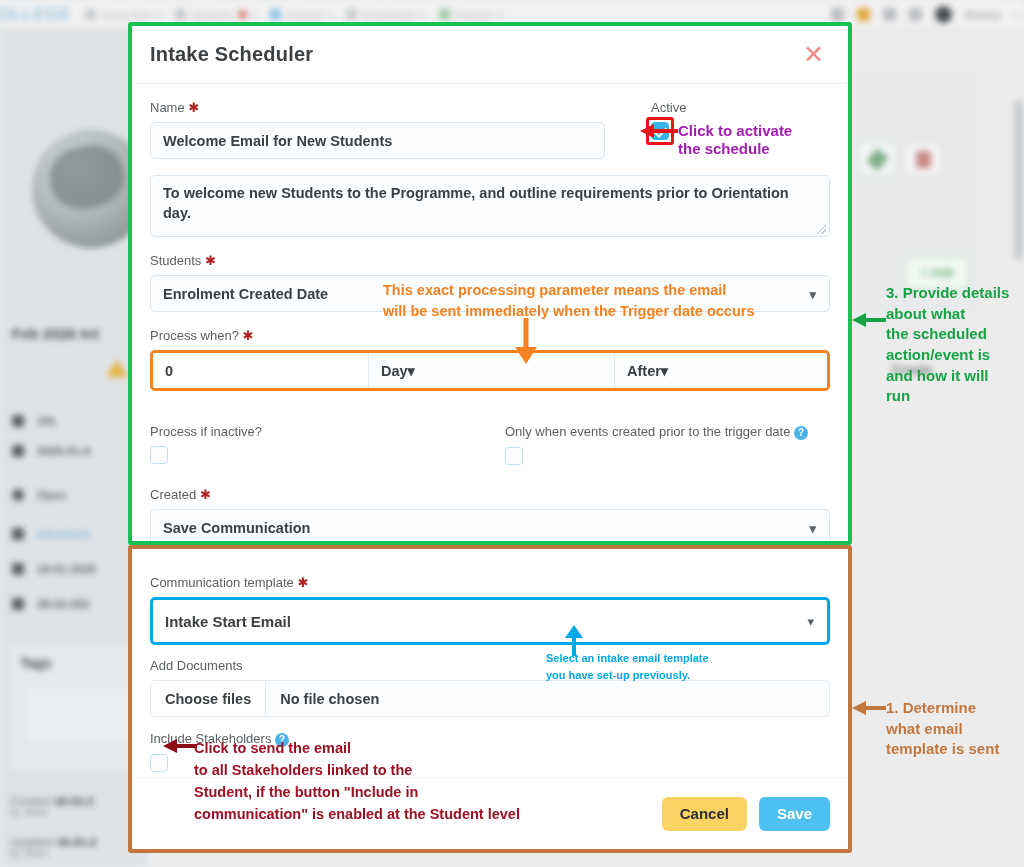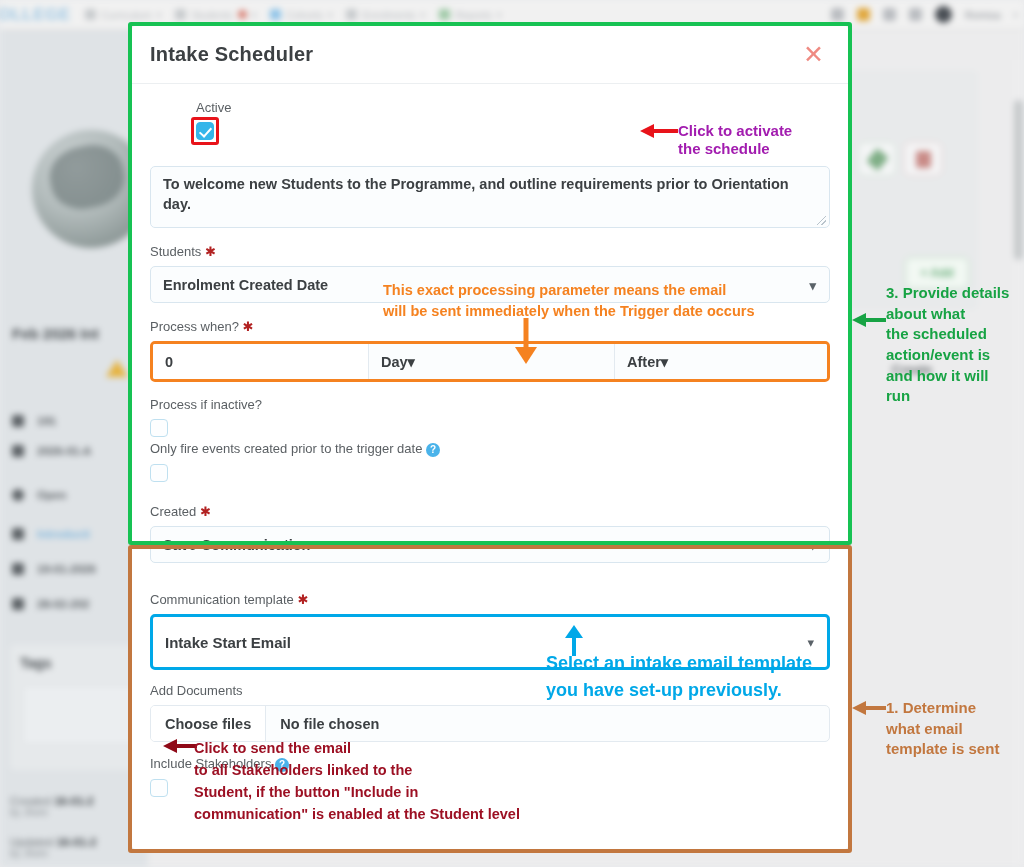--- a/index.html
+++ b/index.html
@@ -120,21 +120,21 @@
 
   .help-ico { display:inline-block; width:14px; height:14px; border-radius:50%;
      background:#4ab3ea; color:#fff; font-size:10px; font-weight:bold; text-align:center; line-height:14px; }
 
   .file-row { display:flex; height:37px; border:1px solid #e3eaf0; border-radius:5px; background:#fbfdfe; overflow:hidden; }
   .file-btn { padding:0 14px; display:flex; align-items:center; font-size:14.5px; font-weight:bold; color:#3c4043;
       border-right:1px solid #e3eaf0; background:#ffffff; }
   .file-name { padding:0 14px; display:flex; align-items:center; font-size:14.5px; font-weight:bold; color:#3c4043; }
 
   
-  #comm-template-select { border:3px solid #00a8e8; border-radius:5px; height:56px; background:#fff; }
+  #comm-template-select { border:3px solid #00a8e8; border-radius:5px; height:48px; background:#fff; }
   #comm-template-select .inner { height:100%; display:flex; align-items:center; padding:0 12px; font-size:15px; font-weight:bold; color:#3c4043; }
 
   .modal-footer { position:absolute; left:0; right:0; bottom:0; height:72px; border-top:1px solid #f0f2f4;
      display:flex; align-items:center; justify-content:flex-end; gap:12px; padding-right:18px; background:#fff; }
   .btn { border:none; border-radius:6px; height:34px; padding:0 18px; font-size:15px; font-weight:bold;
      font-family:"Liberation Sans", sans-serif; cursor:pointer; }
   .btn-cancel { background:#fdd264; color:#2b2f33; }
   .btn-save { background:#4ec0f2; color:#ffffff; }
 
   
@@ -259,20 +259,24 @@
 <div id="modal">
 
   <div class="modal-header">
     <div class="modal-title">Intake Scheduler</div>
     <div class="close-x">✕</div>
   </div>
 
   <div class="modal-body">
 
     <div style="display:flex;">
+      <div style="width:455px;">
+        <label class="fld-label"><span>Name</span> <span class="req">✱</span></label>
+        <div class="inp">Welcome Email for New Students</div>
+      </div>
       <div style="margin-left:46px; position:relative;">
         <label class="fld-label">Active</label>
         <div style="position:relative; width:28px; height:28px; margin-top:2px;">
           <span class="cb checked"></span>
           <span class="cb-outline-red"></span>
         </div>
       </div>
     </div>
 
     <div style="margin-top:16px;">
@@ -298,27 +302,27 @@
           <span>Day</span>
           <span class="chev">▾</span>
         </div>
         <div class="cell c3">
           <span>After</span>
           <span class="chev">▾</span>
         </div>
       </div>
     </div>
 
-    <div style="margin-top:15px; display:flex;flex-direction:column;">
+    <div style="margin-top:33px; display:flex;">
       <div style="width:355px;">
         <label class="fld-label">Process if inactive?</label>
         <span class="cb"></span>
       </div>
       <div>
-        <label class="fld-label"><span>Only fire events created prior to the trigger date</span> <span class="help-ico">?</span></label>
+        <label class="fld-label"><span>Only when events created prior to the trigger date</span> <span class="help-ico">?</span></label>
         <span class="cb"></span>
       </div>
     </div>
 
     <div style="margin-top:18px;">
       <label class="fld-label"><span>Created</span> <span class="req">✱</span></label>
       <div class="inp sel">
         <span>Save Communication</span>
         <span class="chev">▾</span>
       </div>
@@ -342,20 +346,24 @@
       </div>
     </div>
 
     <div style="margin-top:14px;">
       <label class="fld-label"><span>Include Stakeholders</span> <span class="help-ico">?</span></label>
       <span class="cb"></span>
     </div>
 
   </div>
 
+  <div class="modal-footer">
+    <button class="btn btn-cancel">Cancel</button>
+    <button class="btn btn-save">Save</button>
+  </div>
 </div>
 
 <div id="green-box" class="ann-box"></div>
 <div id="orange-box" class="ann-box"></div>
 
 <svg class="ann" style="left:640px; top:120px;" width="40" height="22">
   <line x1="38" y1="11" x2="12" y2="11" stroke="#e8131a" stroke-width="4"></line>
   <polygon points="0,11 14,4 14,18" fill="#e8131a"></polygon>
 </svg>
 <div class="note red" style="left:678px; top:122px; font-size:15px;">Click to activate
@@ -365,21 +373,21 @@
 will be sent immediately when the Trigger date occurs</div>
 <svg class="ann" style="left:512px; top:318px;" width="28" height="48">
   <line x1="14" y1="0" x2="14" y2="32" stroke="#f58220" stroke-width="5"></line>
   <polygon points="14,46 3,29 25,29" fill="#f58220"></polygon>
 </svg>
 
 <svg class="ann" style="left:562px; top:625px;" width="24" height="32">
   <line x1="12" y1="31" x2="12" y2="10" stroke="#00a8e8" stroke-width="4"></line>
   <polygon points="12,0 3,13 21,13" fill="#00a8e8"></polygon>
 </svg>
-<div class="note blue" style="left:546px; top:650px; font-size:18px; line-height:1.5;">Select an intake email template
+<div class="note blue" style="left:546px; top:650px; font-size:11px; line-height:1.5;">Select an intake email template
 you have set-up previously.</div>
 
 <svg class="ann" style="left:163px; top:736px;" width="36" height="20">
   <line x1="34" y1="10" x2="12" y2="10" stroke="#8f0a18" stroke-width="4"></line>
   <polygon points="0,10 14,3 14,17" fill="#8f0a18"></polygon>
 </svg>
 <div class="note" style="left:194px; top:737px; font-size:14.5px; line-height:1.52; color:#9c1023;">Click to send the email
 to all Stakeholders linked to the
 Student, if the button "Include in
 communication" is enabled at the Student level</div>

